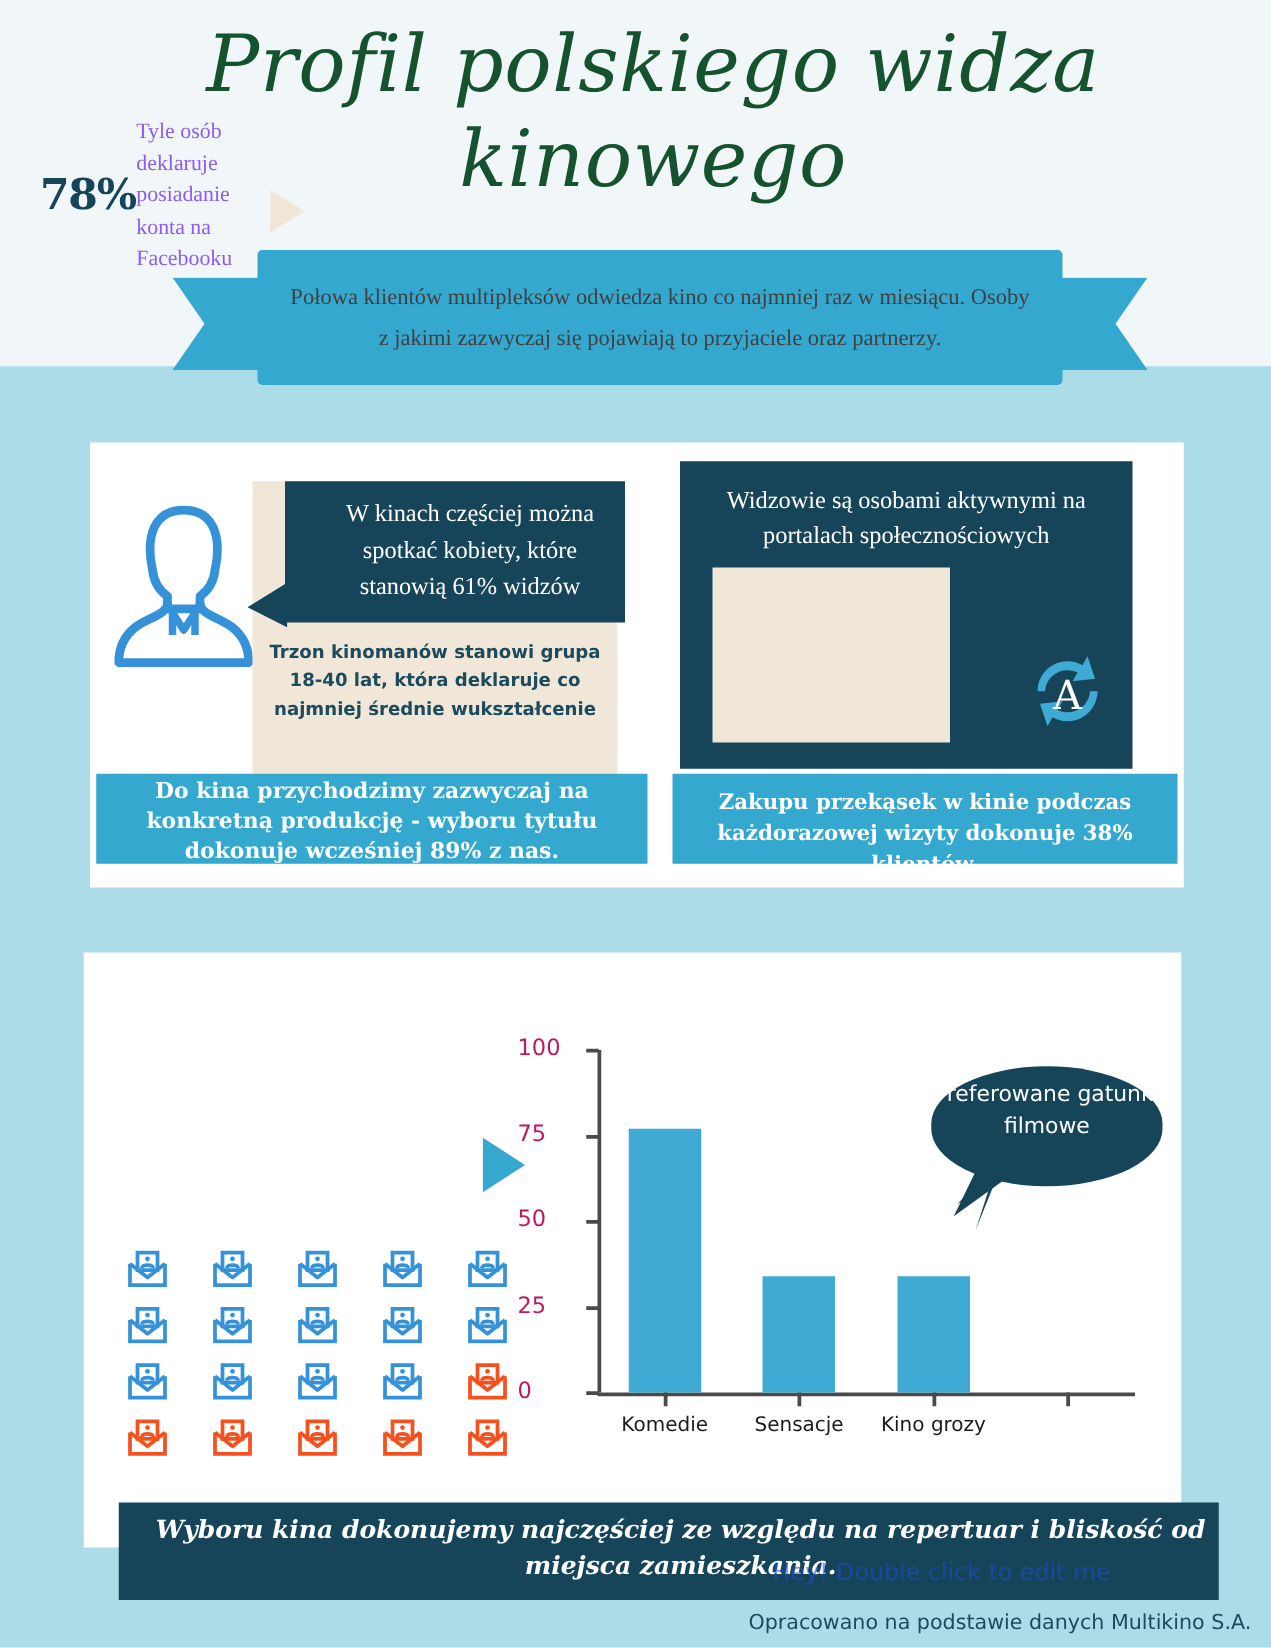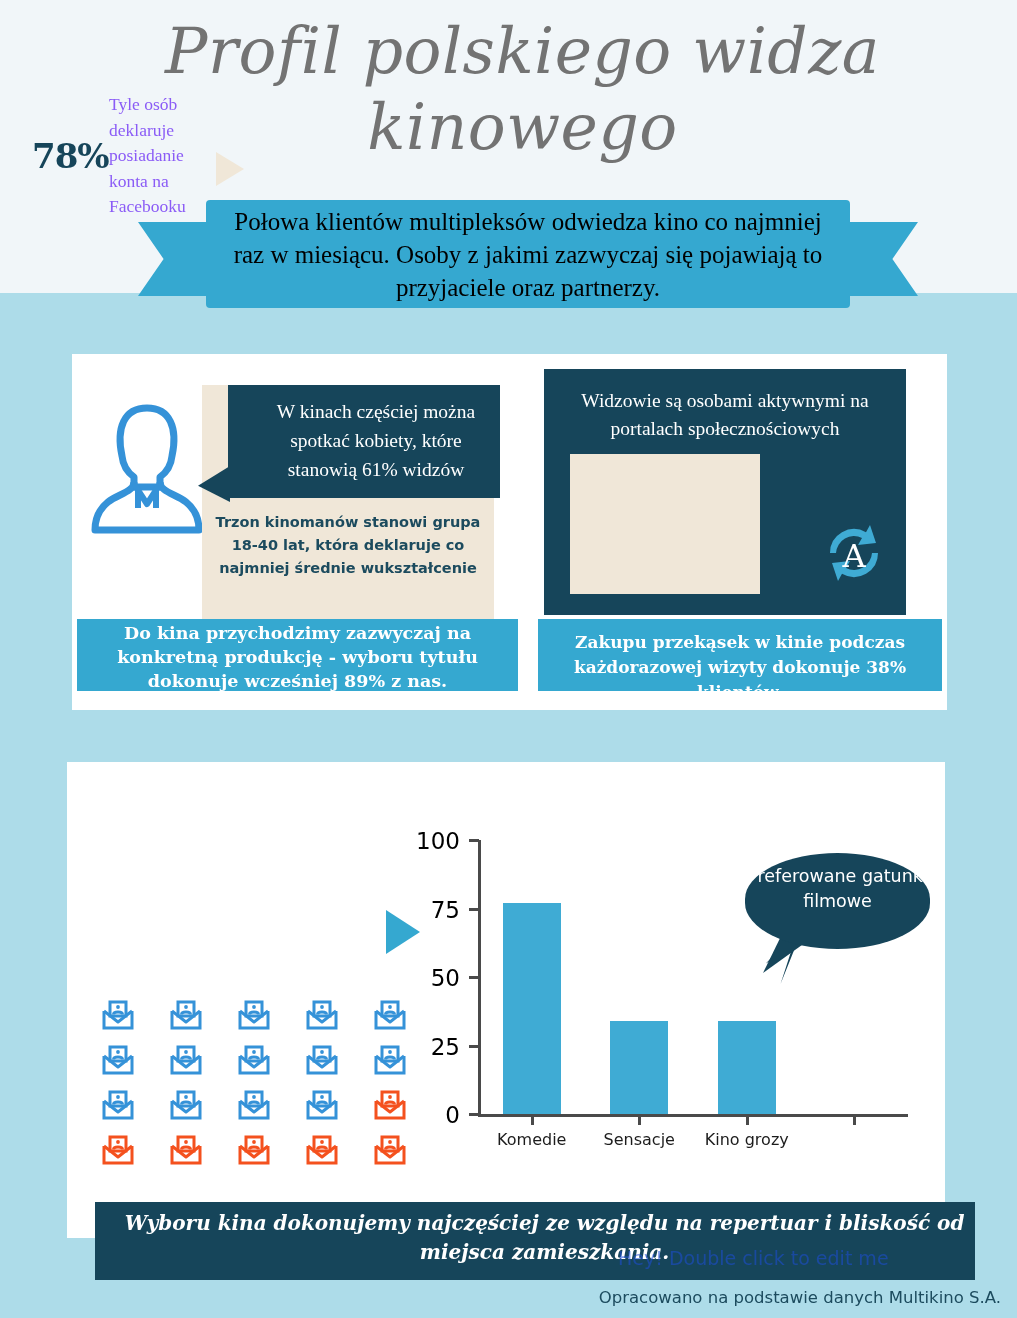--- a/index.html
+++ b/index.html
@@ -25,44 +25,44 @@
 
   
   .title {
     position: absolute; left: 0; top: 14px; width: 1017px;
     text-align: center;
     font-family: "DejaVu Serif", serif;
     font-style: italic;
     font-size: 63px;
     line-height: 76px;
     letter-spacing: 0.5px;
-    color: #737373;
+    color: #14532d;
     font-weight: 400;
     padding-left: 28px;
   }
 
   
   .ribbon-wrap { position: absolute; left: 138px; top: 200px; width: 780px; height: 118px; }
   .ribbon-tail {
     position: absolute; top: 22px; width: 80px; height: 74px;
     background: #35A8D0;
   }
   .ribbon-tail.left  { left: 0;  clip-path: polygon(0 0, 100% 0, 100% 100%, 0 100%, 32% 50%); }
   .ribbon-tail.right { right: 0; clip-path: polygon(0 0, 100% 0, 68% 50%, 100% 100%, 0 100%); }
   .ribbon-main {
     position: absolute; left: 68px; top: 0; width: 644px; height: 108px;
     background: #35A8D0;
     border-radius: 4px;
     display: flex; align-items: center; justify-content: center;
   }
   .ribbon-text {
     font-family: "Liberation Serif", serif;
-    font-size: 25px;
+    font-size: 18px;
     line-height: 33px;
-    color: #000000;
+    color: #404040;
     text-align: center;
     padding: 0 26px;
   }
 
   
   .card { position: absolute; background: #FFFFFF; }
   #card-mid    { left: 72px;  top: 354px;  width: 875px; height: 356px; }
   #card-bottom { left: 67px;  top: 762px;  width: 878px; height: 476px; }
 
   
@@ -173,22 +173,22 @@
     grid-template-rows: repeat(4, 45px);
   }
   #icon-grid .env { width: 34px; height: 30px; }
 
   
   #chart { position: absolute; left: 420px; top: 830px; width: 500px; height: 340px; }
   .axis-line { position: absolute; background: #4A4A4A; }
   .tick-label {
     position: absolute;
     font-family: "DejaVu Sans", sans-serif;
-    font-size: 23px; color: #000000;
-    text-align: right; width: 46px;
+    font-size: 18px; color: #be185d;
+    width: 46px;
   }
   .cat-label {
     position: absolute;
     font-family: "DejaVu Sans", sans-serif;
     font-size: 16px; color: #1C1C1C;
     text-align: center; width: 120px;
   }
   .bar { position: absolute; background: #3FABD4; bottom: 0; }
 
   

